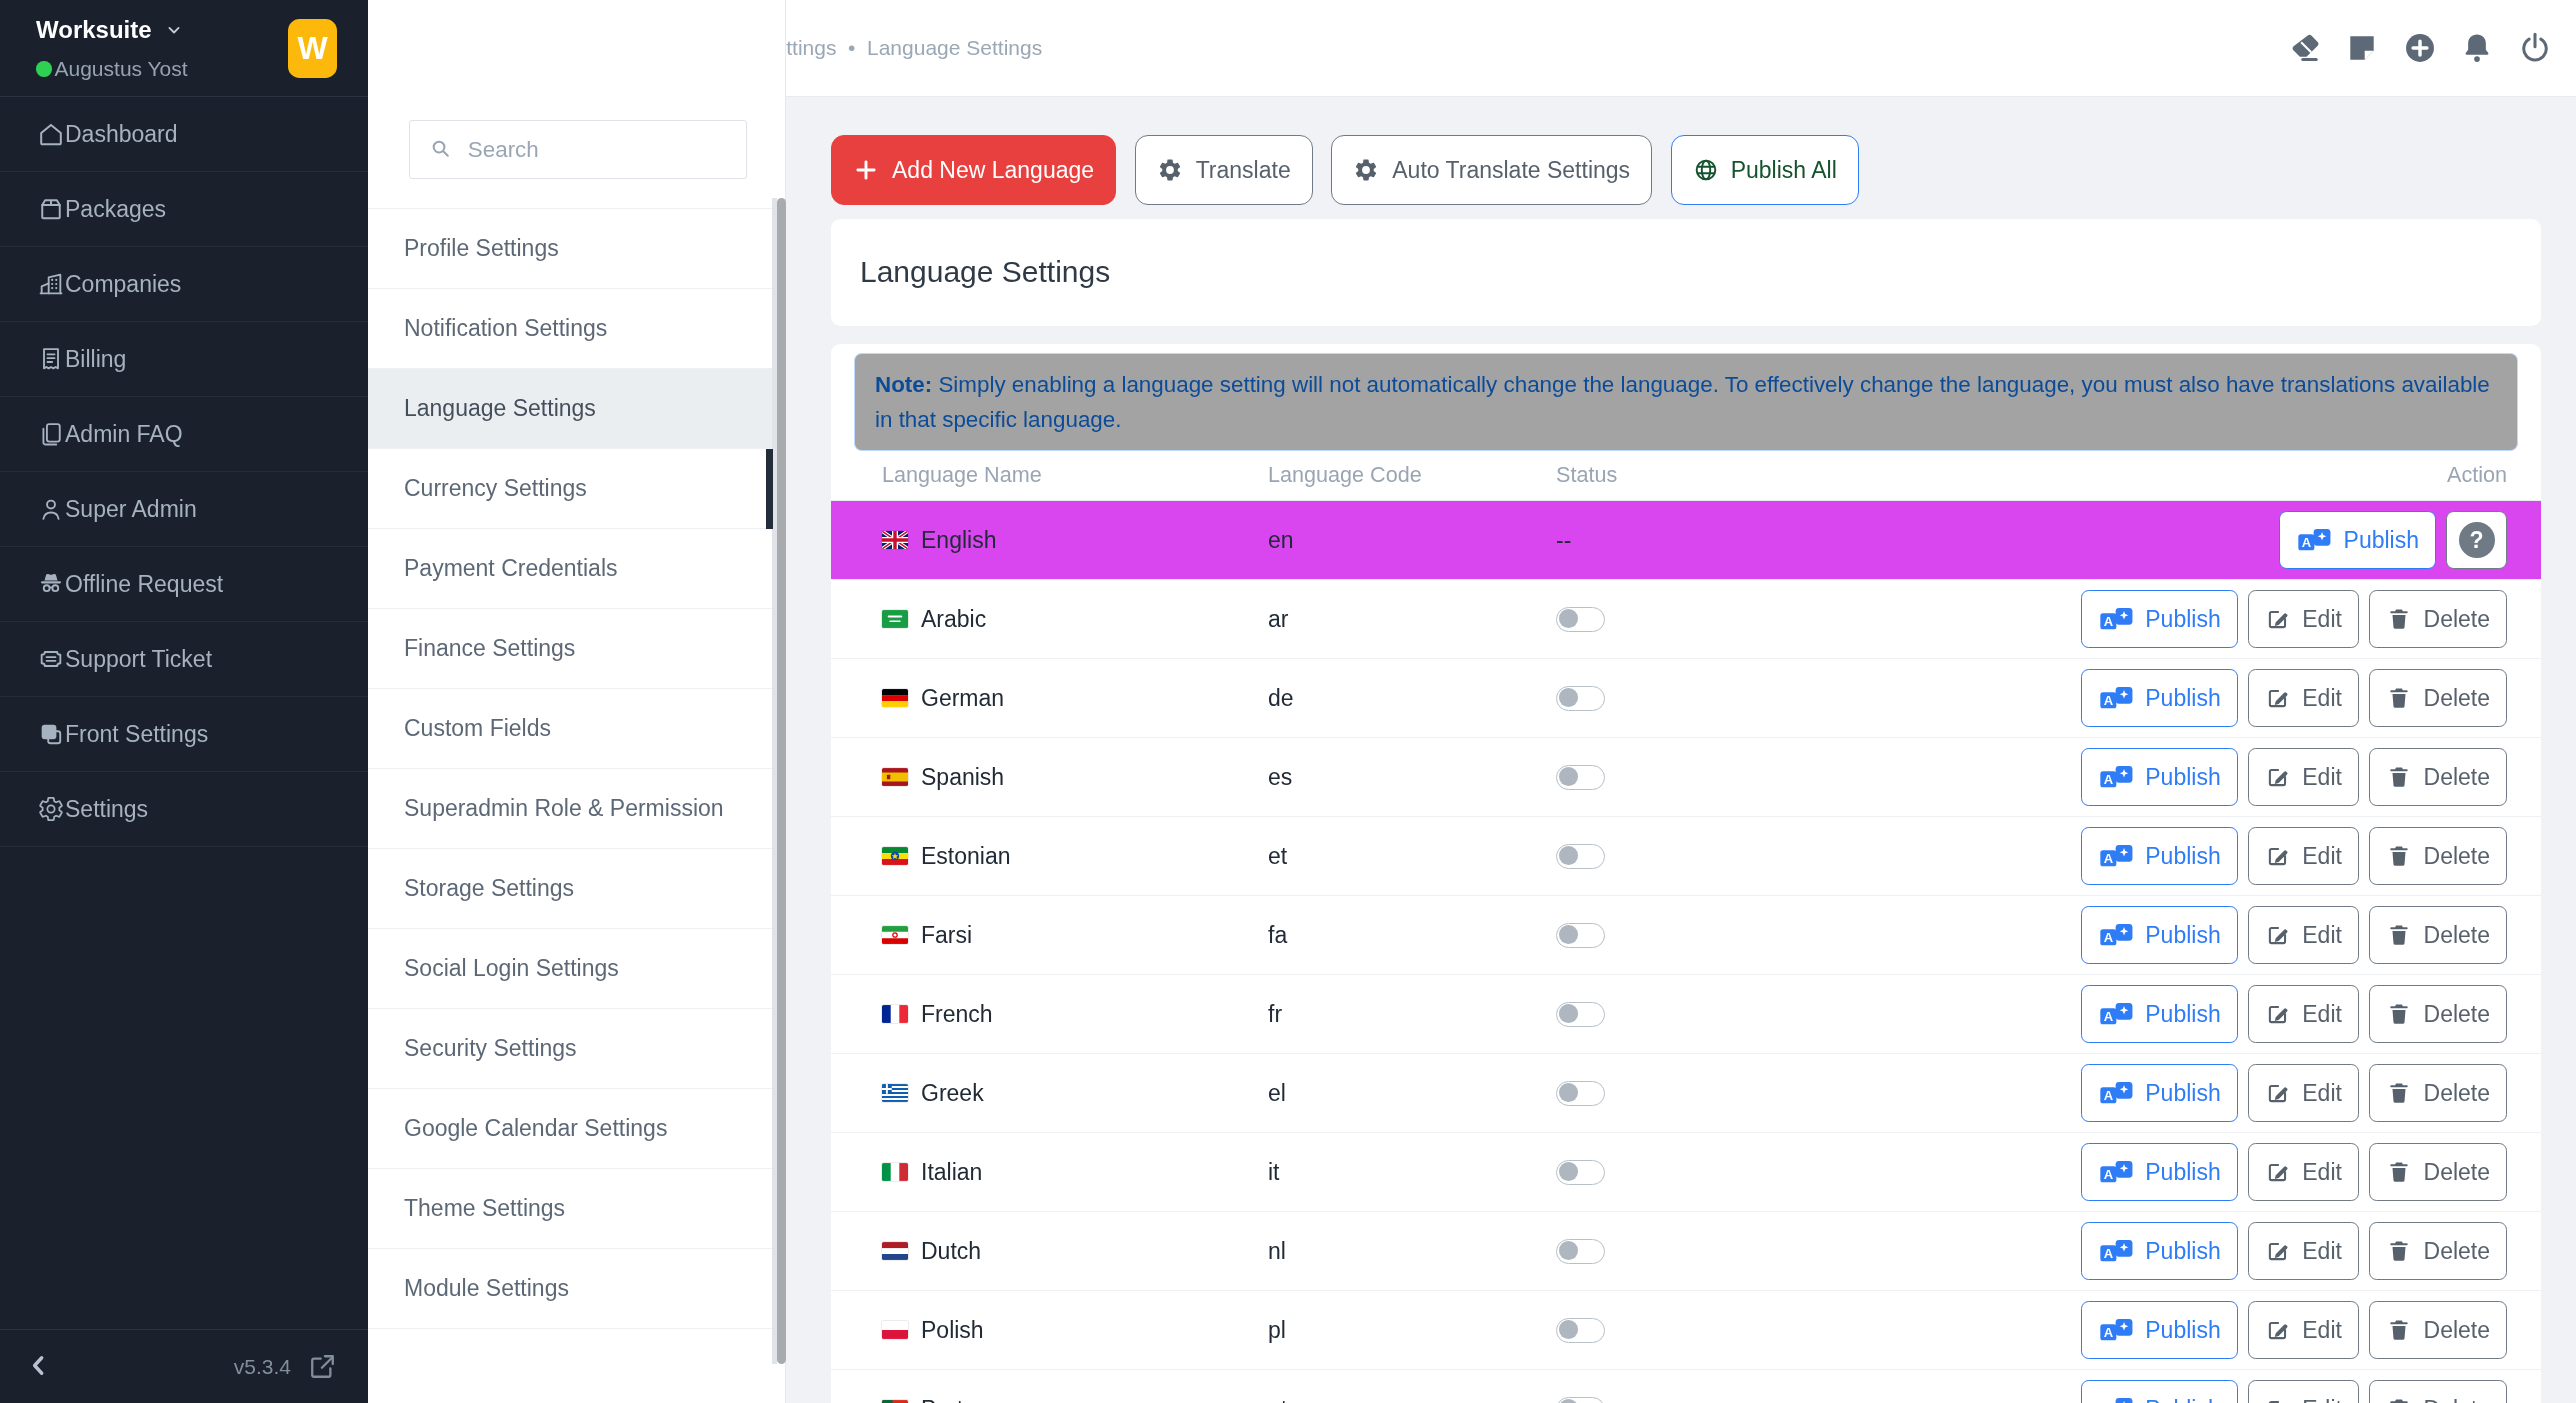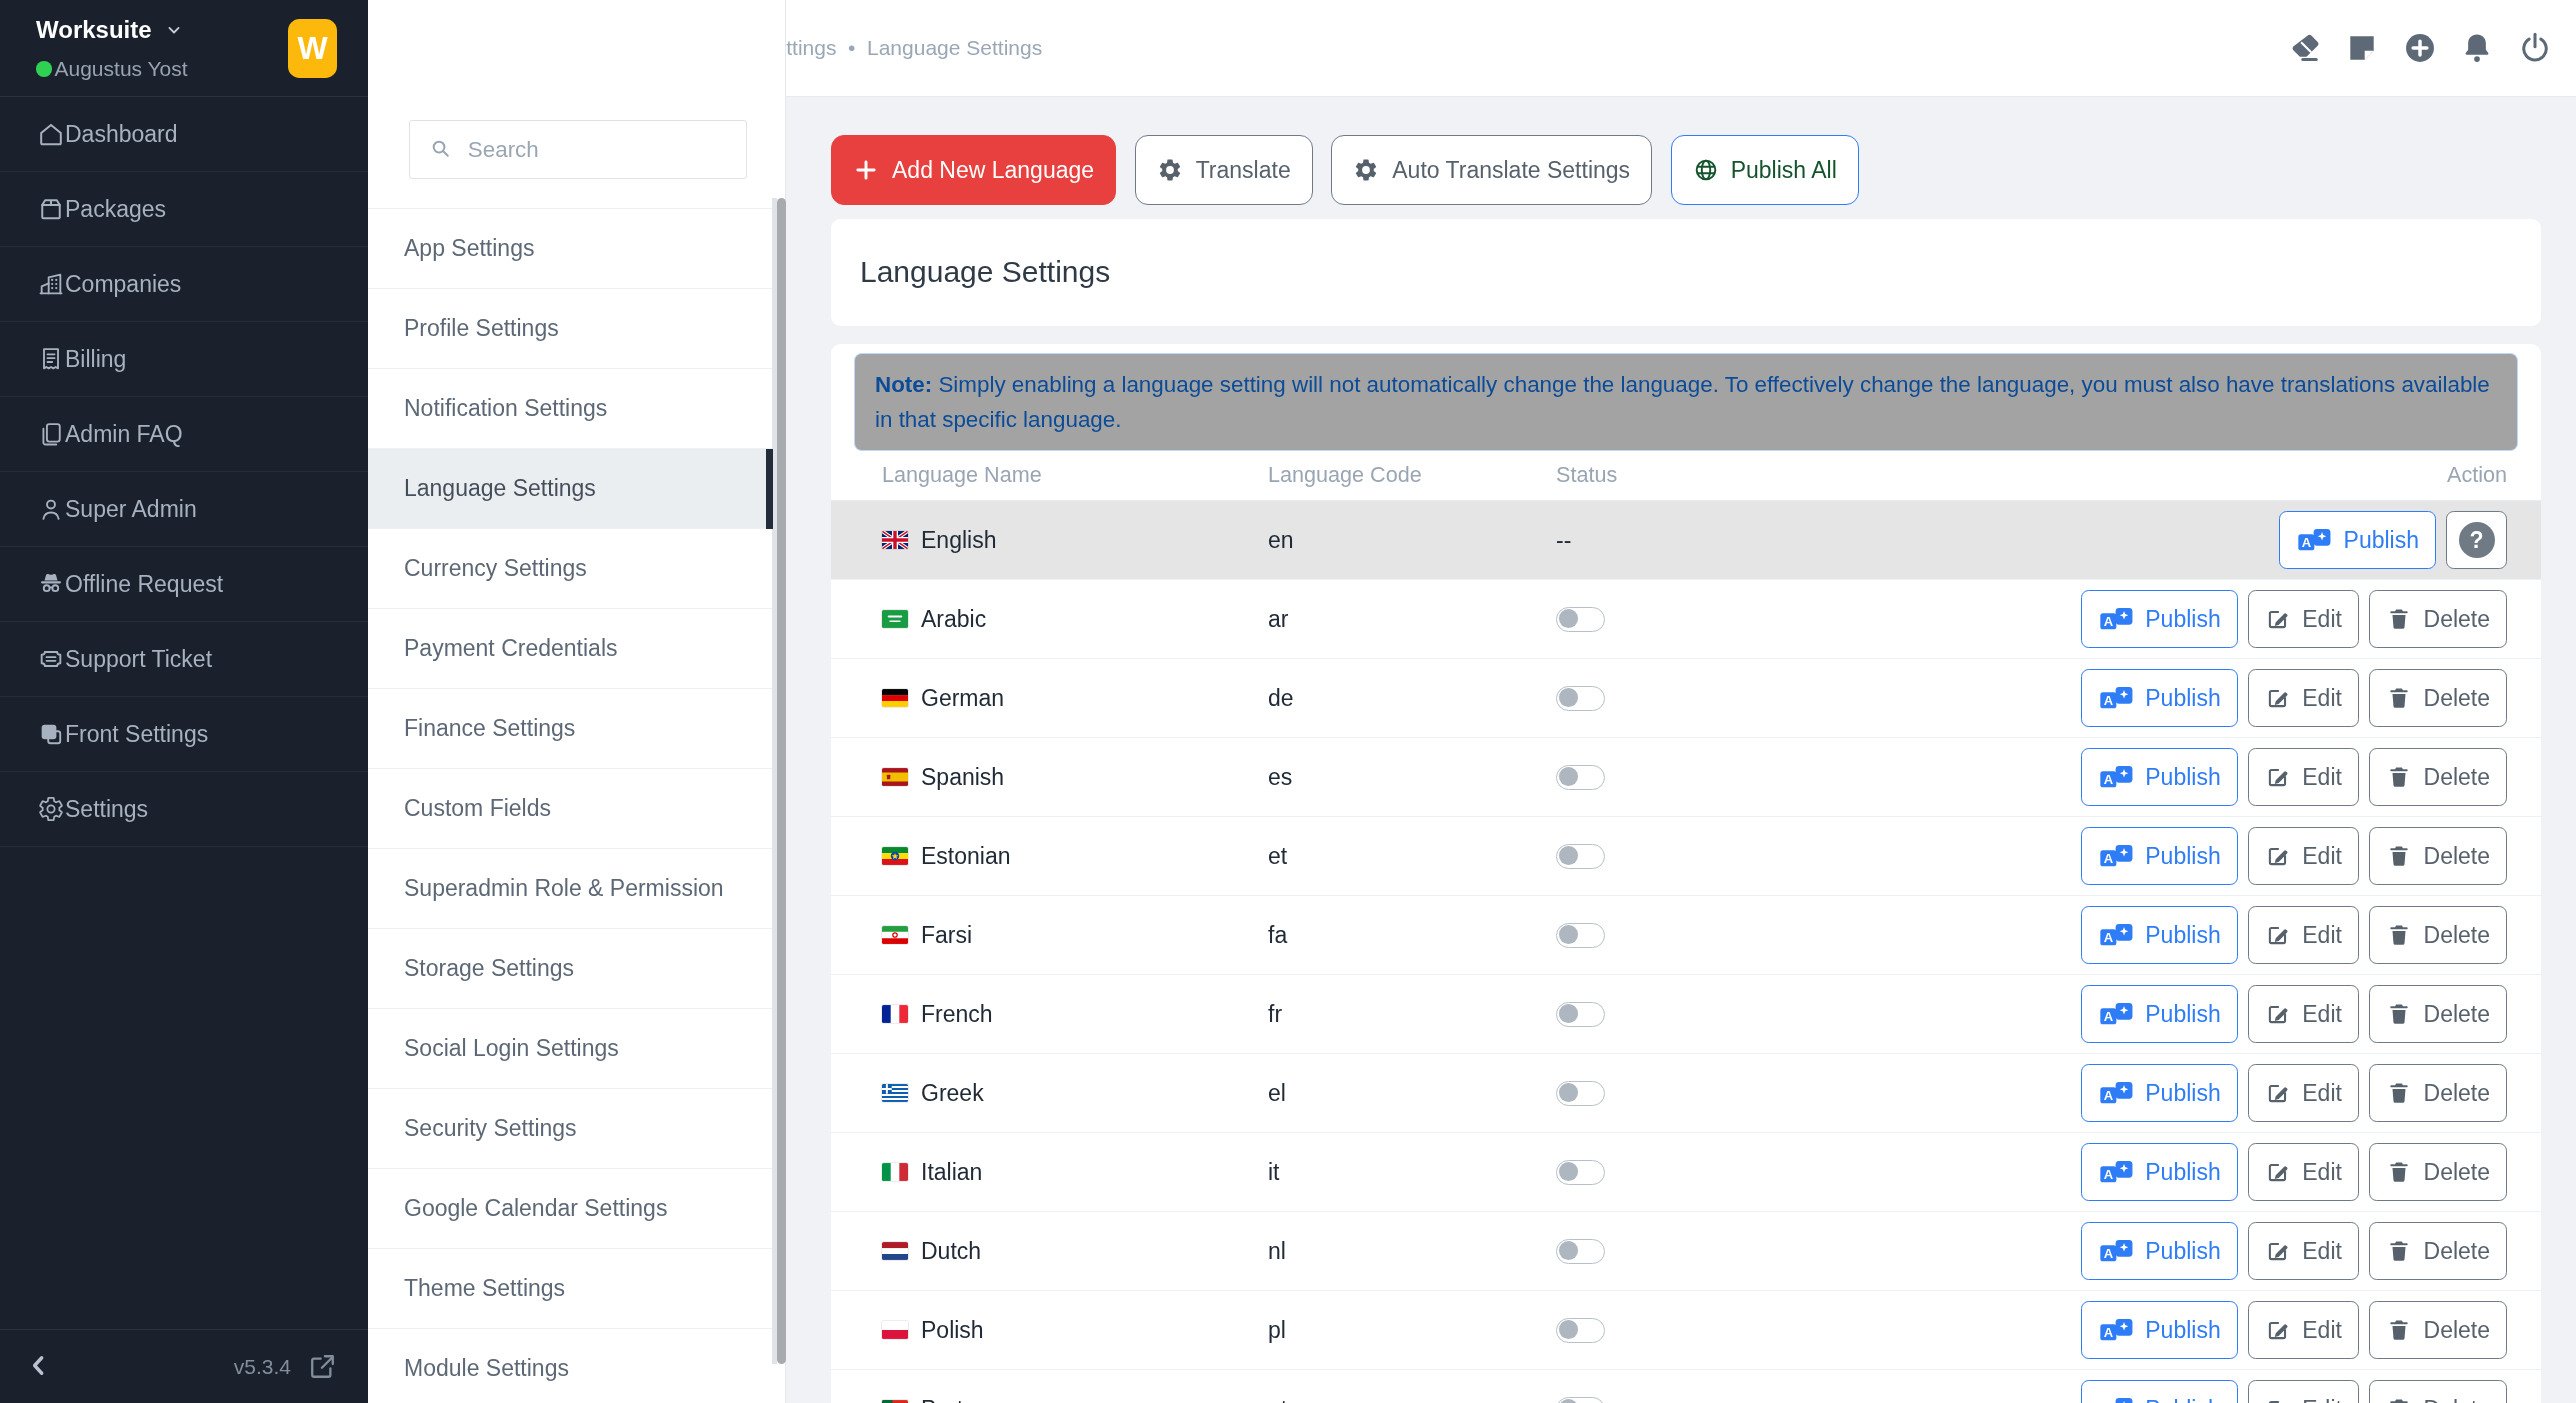--- a/index.html
+++ b/index.html
@@ -63,21 +63,21 @@
 
   
   .thead { position: absolute; top: 112px; left: 0; right: 0; height: 45px; border-bottom: 0.8px solid #e9edf0; color: #9aa5b3; font-size: 21.6px; }
   .thead span { position: absolute; top: 6.2px; }
   .col-name { left: 51px; }
   .col-code { left: 437px; }
   .col-status { left: 725px; }
   .col-action { right: 34px; }
   .tbody { position: absolute; top: 157px; left: 0; right: 0; }
   .trow { position: relative; height: 79px; border-bottom: 0.8px solid #eef1f4; background: #fff; }
-  .trow.default { background: #e5e5e5; }
+  .trow.default { background: #d946ef; }
   .cell-name { position: absolute; left: 51px; top: 0; height: 100%; display: flex; align-items: center; gap: 13px; font-size: 23px; color: #212b37; }
   .flag { width: 26px; height: 18px; border-radius: 1.5px; overflow: hidden; box-shadow: 0 0 0 0.8px rgba(0,0,0,.10); flex: 0 0 auto; }
   .flag svg { width: 26px; height: 18px; display: block; }
   .cell-code { position: absolute; left: 437px; top: 0; height: 100%; display: flex; align-items: center; font-size: 23px; color: #212b37; }
   .cell-status { position: absolute; left: 725px; top: 0; height: 100%; display: flex; align-items: center; font-size: 23px; color: #212b37; }
   .cell-action { position: absolute; right: 34px; top: 0; height: 100%; display: flex; align-items: center; gap: 10px; }
   .toggle { position: relative; width: 49px; height: 25px; border: 1.5px solid #b7c0c8; border-radius: 14px; background: #fff; display: inline-block; cursor: pointer; }
   .knob { position: absolute; left: 2.3px; top: 1.5px; width: 18.6px; height: 18.6px; border-radius: 50%; background: #aeb7c0; }
   .btn-row { display: inline-flex; align-items: center; gap: 11.6px; height: 58px; padding: 0 16px; border-radius: 7.7px; border: 1.5px solid #6f7a85; background: #fff; color: #57616c; font-size: 23px; font-family: inherit; cursor: pointer; }
   .btn-row svg { width: 26px; height: 26px; display: block; }
@@ -218,23 +218,20 @@
 
   <div class="subnav">
     <div class="search-box">
       <span><svg viewBox="0 0 24 24" fill="none" stroke="currentColor" stroke-width="2.1">
             <circle cx="10.5" cy="10.5" r="5.6"></circle>
             <path d="M14.9 14.9 19.6 19.6" stroke-linecap="round"></path>
           </svg></span>
       <input type="text" value="" placeholder="Search" style="">
     </div>
     <div class="subnav-list" id="subnav-list">
-        <div class="subnav-item">
-          <span>App Settings</span>
-        </div>
         <div class="subnav-item">
           <span>Profile Settings</span>
         </div>
         <div class="subnav-item">
           <span>Notification Settings</span>
         </div>
         <div class="subnav-item active">
           <span>Language Settings</span>
         </div>
         <div class="subnav-item">

